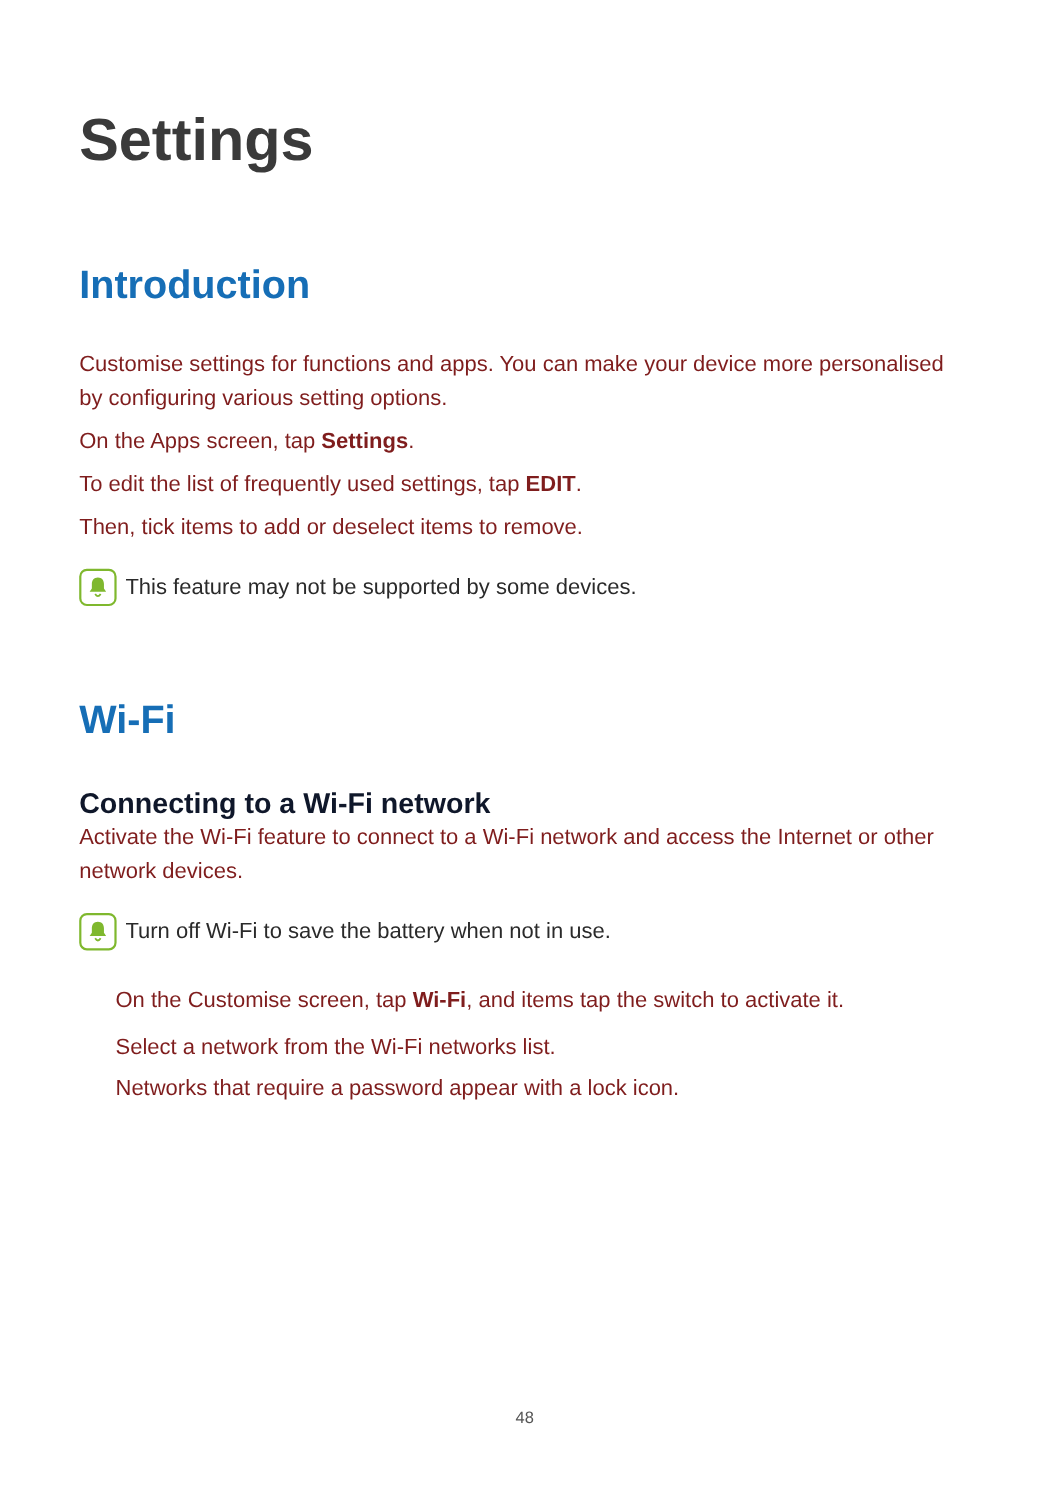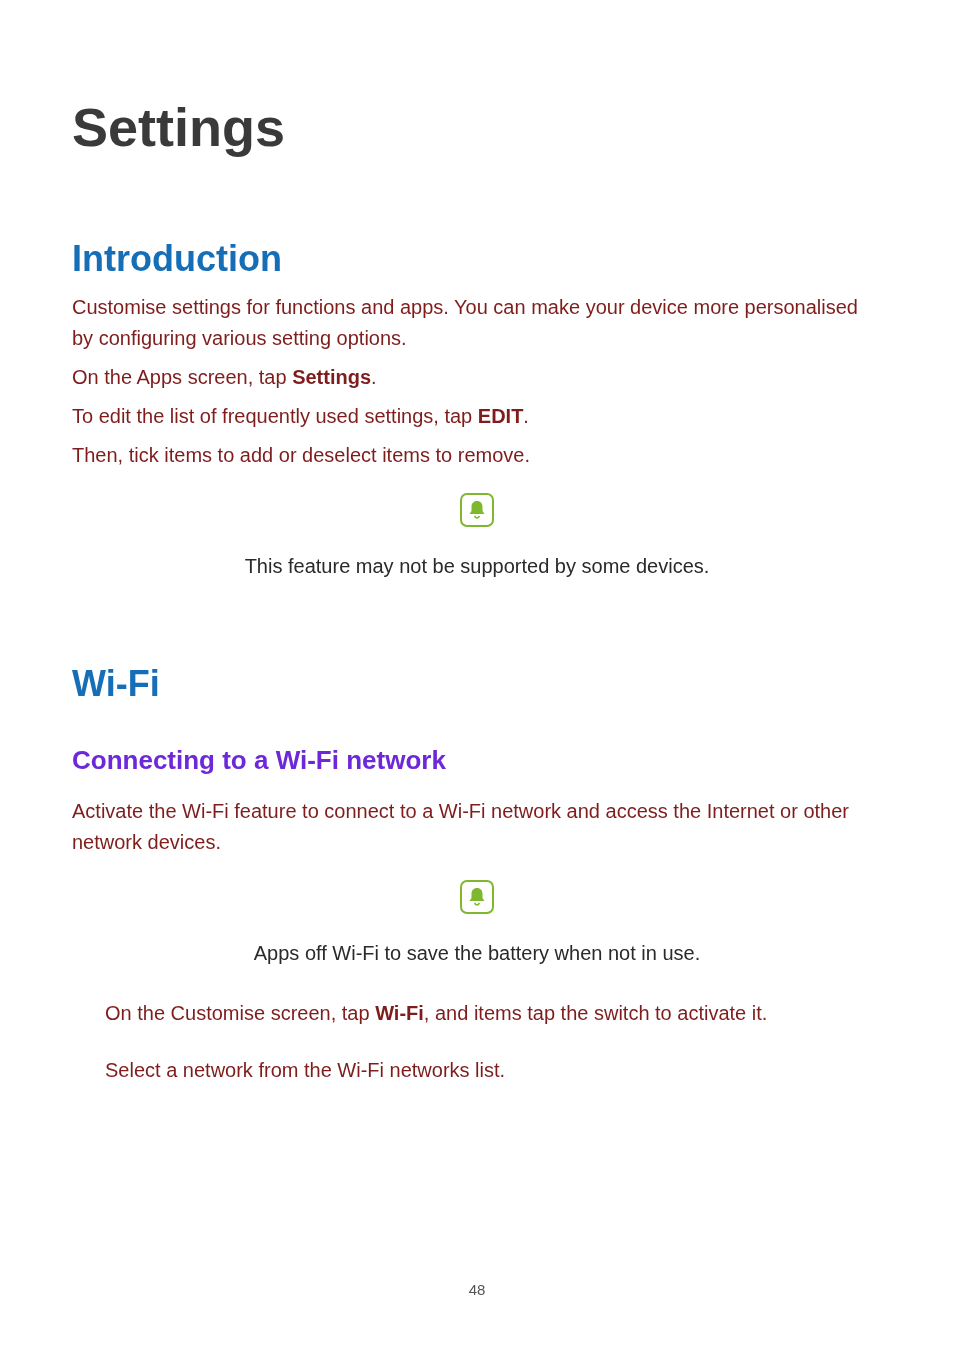--- a/index.html
+++ b/index.html
@@ -19,48 +19,46 @@
     .page-title {
       font-size: 54px;
       font-weight: 700;
       color: #3a3a3a;
       margin-bottom: 80px;
     }
     .section-heading {
       font-size: 36px;
       font-weight: 700;
       color: #166eb6;
-      margin-bottom: 12px;
+      margin-bottom: 36px;
     }
     .section-heading.wifi {
       margin-top: 82px;
       margin-bottom: 40px;
     }
     .subsection-heading {
       font-size: 26px;
       font-weight: 700;
-      color: #6d28d9;
-      margin-bottom: 20px;
+      color: #0f172a;
     }
     .body-text {
       font-size: 20px;
       line-height: 1.55;
       color: #7f1d1d;
       margin-bottom: 8px;
     }
     .body-text .bold {
       font-weight: 700;
     }
     .note-row {
       display: flex;
       align-items: center;
-      gap: 24px;
+      gap: 8px;
       margin-top: 22px;
       margin-bottom: 8px;
-      flex-direction: column;
     }
     .note-icon {
       width: 34px;
       height: 34px;
       flex-shrink: 0;
       border: 2.5px solid #7fb82e;
       border-radius: 7px;
       display: flex;
       align-items: center;
       justify-content: center;
@@ -71,21 +69,21 @@
       color: #2a2a2a;
     }
     .indented-step {
       padding-left: 33px;
       margin-top: 30px;
     }
     .indented-step .body-text {
       margin-bottom: 6px;
     }
     .indented-step + .indented-step {
-      margin-top: 26px;
+      margin-top: 12px;
     }
     .page-number {
       position: absolute;
       bottom: 52px;
       left: 0;
       right: 0;
       text-align: center;
       font-size: 15px;
       color: #555;
     }
@@ -125,26 +123,27 @@
 
 <p class="body-text">Activate the Wi-Fi feature to connect to a Wi-Fi network and access the Internet or other network devices.</p>
 
 <div class="note-row">
   <div class="note-icon">
     <svg width="20" height="22" viewBox="0 0 20 22">
       <path d="M10 2 C6.5 2 4.5 4.5 4.5 8 L4.5 12 L2.5 15 L17.5 15 L15.5 12 L15.5 8 C15.5 4.5 13.5 2 10 2 Z" fill="#7fb82e"></path>
       <path d="M7.5 17 Q10 21 12.5 17" fill="none" stroke="#7fb82e" stroke-width="1.6"></path>
     </svg>
   </div>
-  <div class="note-text">Apps off Wi-Fi to save the battery when not in use.</div>
+  <div class="note-text">Turn off Wi-Fi to save the battery when not in use.</div>
 </div>
 
 <div class="indented-step">
   <p class="body-text">
     <span>On the Customise screen, tap </span><span class="bold">Wi-Fi</span><span>, and items tap the switch to activate it.</span>
   </p>
 </div>
 
 <div class="indented-step">
   <p class="body-text">Select a network from the Wi-Fi networks list.</p>
+  <p class="body-text">Networks that require a password appear with a lock icon.</p>
 </div>
 
 <div class="page-number">48</div>
 
 </body></html>

